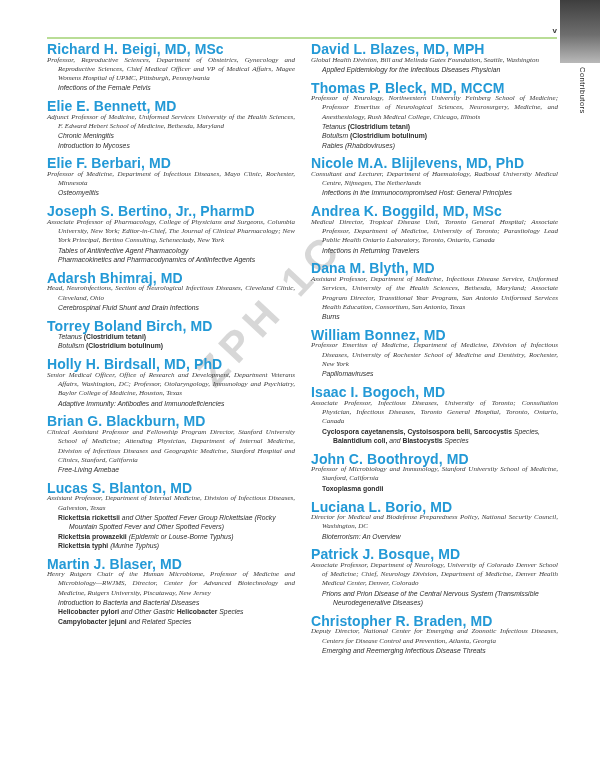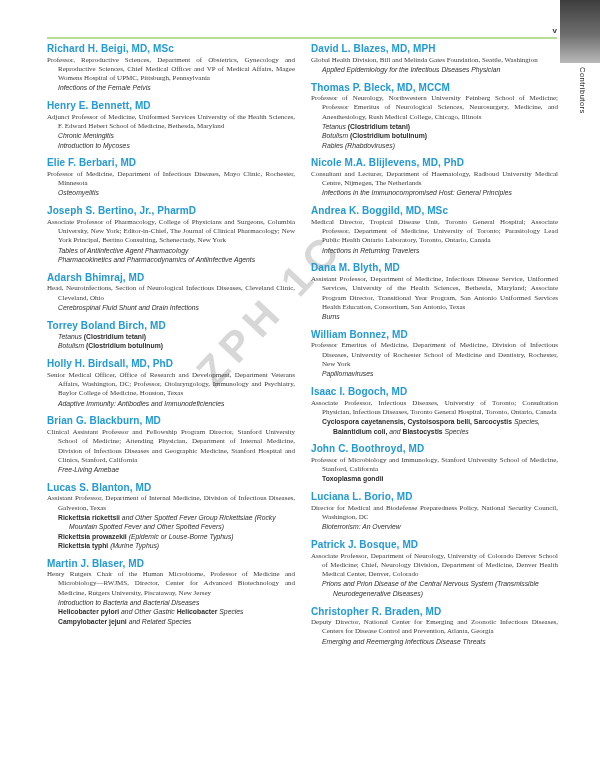--- a/index.html
+++ b/index.html
@@ -24,24 +24,24 @@
              font-family:"Liberation Sans",sans-serif;font-weight:bold;letter-spacing:7px;
              color:rgba(150,150,150,0.38);transform:rotate(-47deg);transform-origin:0% 100%;
              white-space:nowrap;z-index:0;pointer-events:none;}
 
   
   .content{position:absolute;top:44px;left:47px;right:42px;display:flex;gap:16px;z-index:1;}
   .col{width:248px;}
   .col.right{width:247px;}
 
   .entry{margin:0 0 8.5px 0;}
-  .name{margin:0 0 1.5px 0;font-family:"Liberation Sans",sans-serif;font-size:10px;
+  .name{margin:0 0 1.5px 0;font-family:"Liberation Sans",sans-serif;font-size:14px;
         line-height:10px;font-weight:bold;color:#2399d6;letter-spacing:0.1px;}
   .affil{margin:0;font-size:7px;line-height:9.3px;color:#3a3a3a;
-         text-align:justify;padding-left:11px;text-indent:-11px;}
+         text-align:justify;padding-left:11px;text-indent:-11px;font-style:italic;}
   .chapters{margin:0;}
   .chapter{margin:0 0 0 11px;padding-left:11px;text-indent:-11px;
            font-family:"Liberation Sans",sans-serif;font-size:6.8px;line-height:9.3px;
            color:#2e2e2e;font-style:italic;}
   .seg-roman{font-style:normal;font-weight:bold;}
 </style>
 </head>
 <body>
 
 <div class="page">
@@ -57,21 +57,21 @@
     <div class="col left">
   <div class="entry">
     <h3 class="name">Richard H. Beigi, MD, MSc</h3>
     <p class="affil">Professor, Reproductive Sciences, Department of Obstetrics, Gynecology and Reproductive Sciences, Chief Medical Officer and VP of Medical Affairs, Magee Womens Hospital of UPMC, Pittsburgh, Pennsylvania</p>
     <div class="chapters">
             <p class="chapter"><span class="seg-italic">Infections of the Female Pelvis</span></p>
           </div>
   </div>
 
   <div class="entry">
-    <h3 class="name">Henry E. Bennett, MD</h3>
+    <h3 class="name">Elie E. Bennett, MD</h3>
     <p class="affil">Adjunct Professor of Medicine, Uniformed Services University of the Health Sciences, F. Edward Hebert School of Medicine, Bethesda, Maryland</p>
     <div class="chapters">
             <p class="chapter"><span class="seg-italic">Chronic Meningitis</span></p>
             <p class="chapter"><span class="seg-italic">Introduction to Mycoses</span></p>
           </div>
   </div>
 
   <div class="entry">
     <h3 class="name">Elie F. Berbari, MD</h3>
     <p class="affil">Professor of Medicine, Department of Infectious Diseases, Mayo Clinic, Rochester, Minnesota</p>

